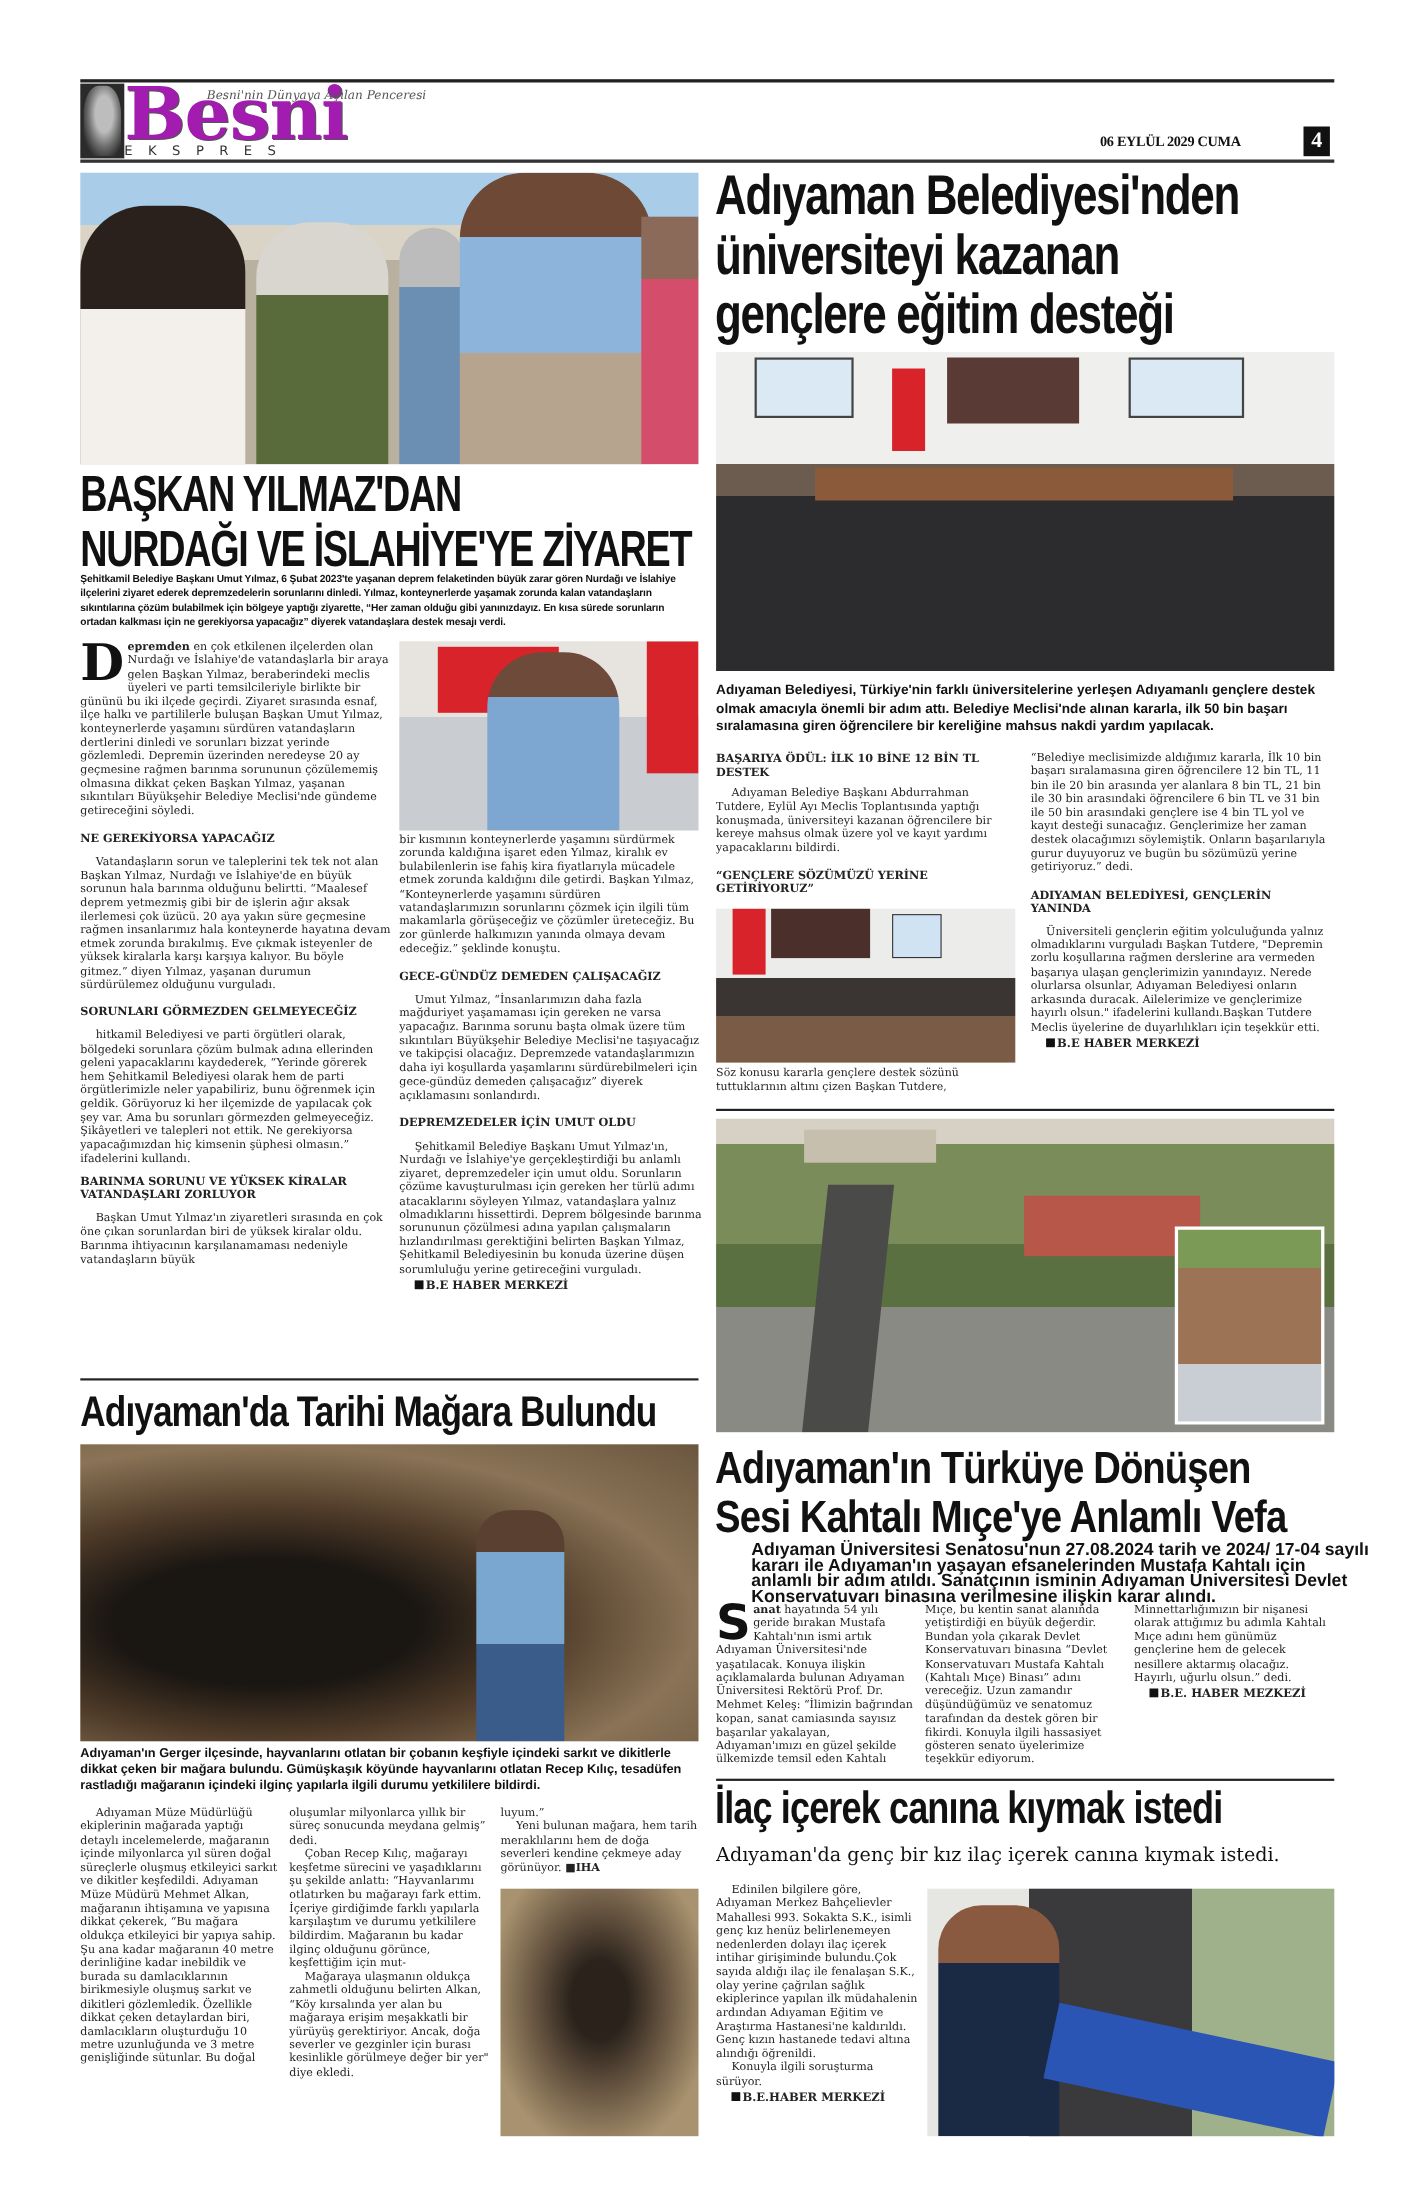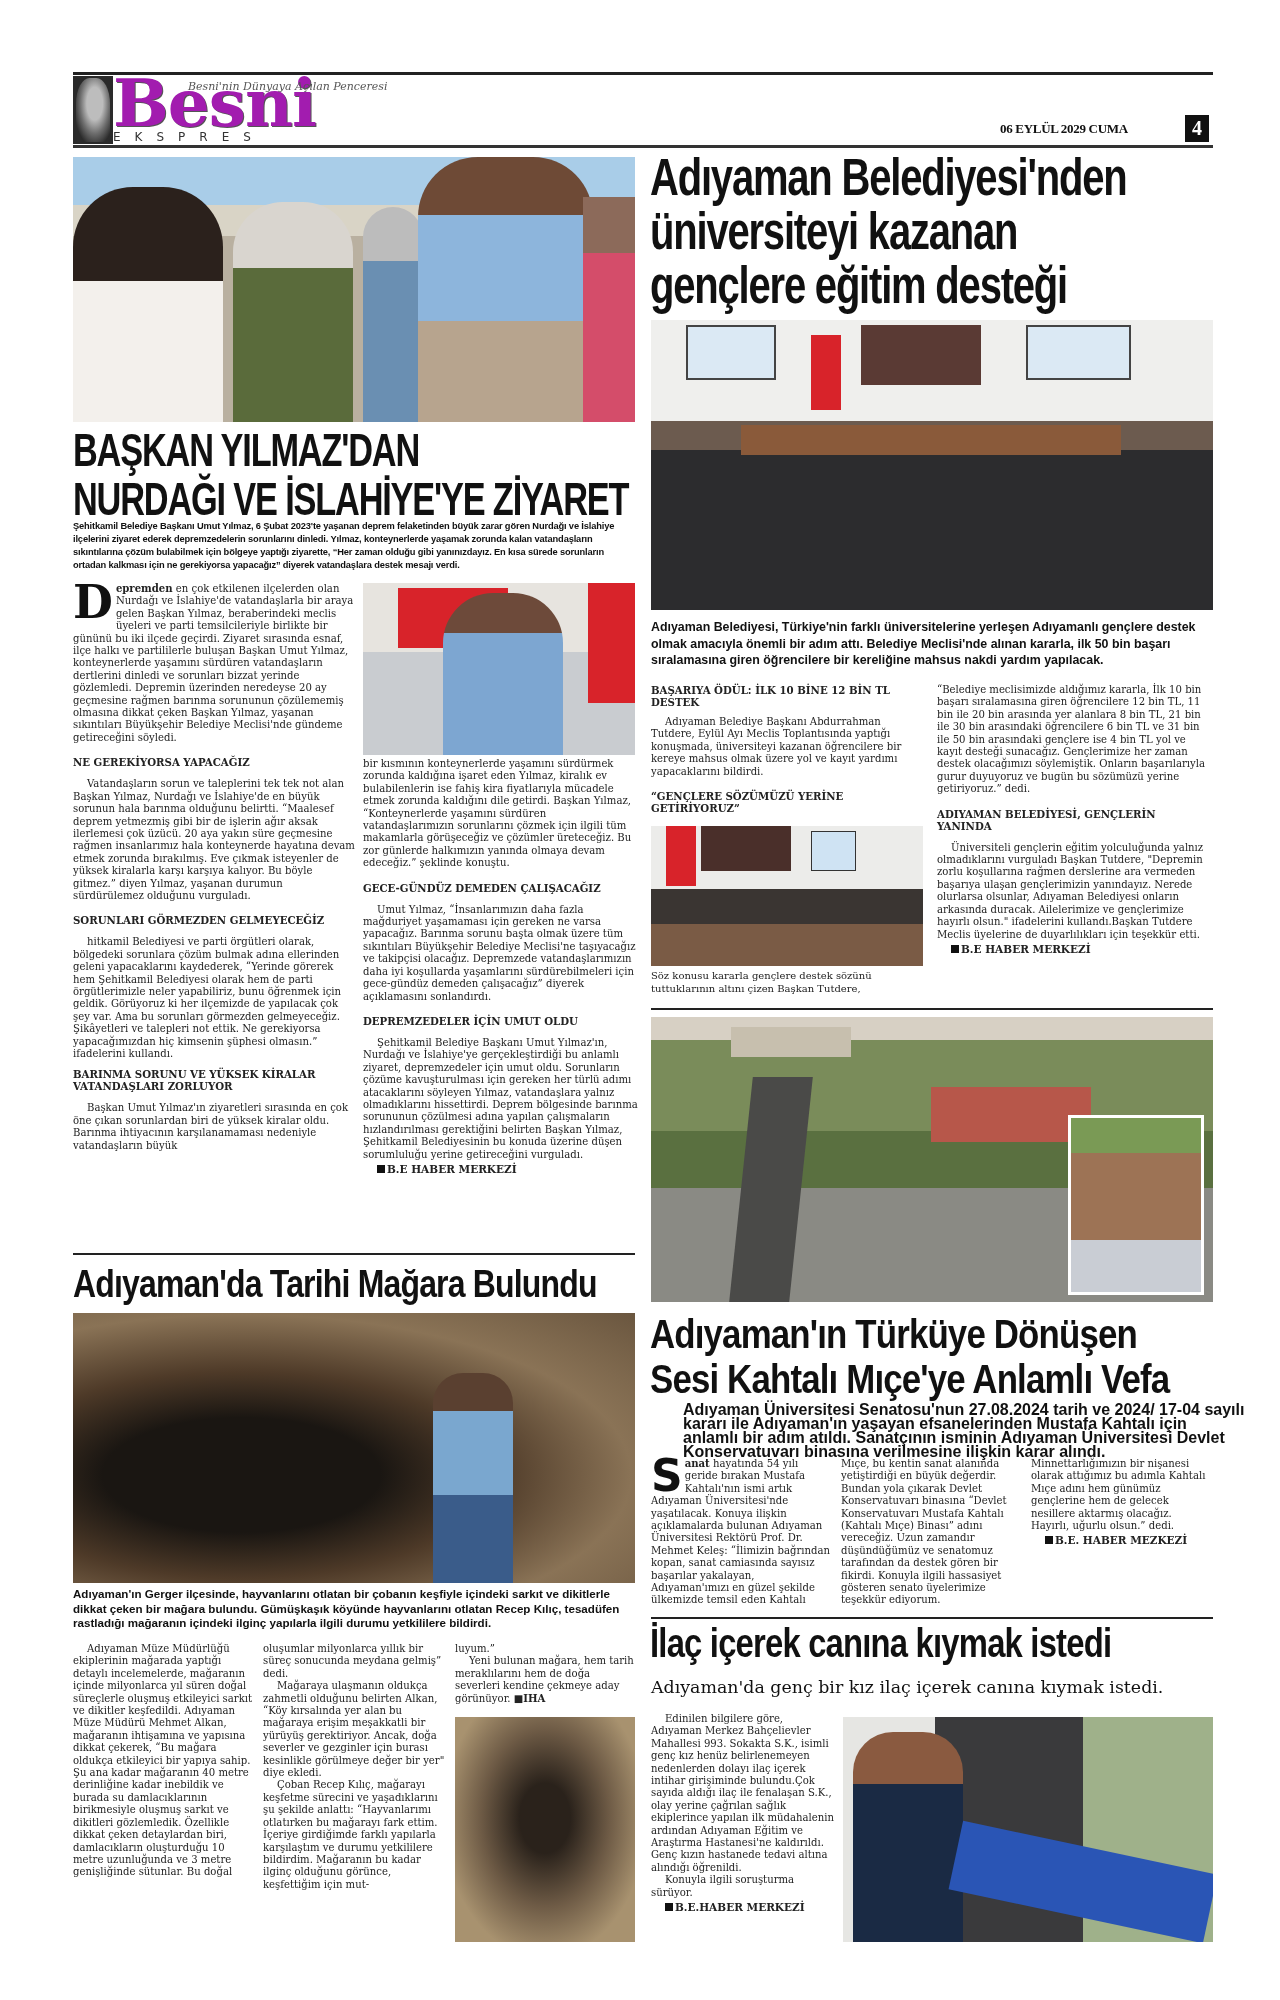--- a/index.html
+++ b/index.html
@@ -224,20 +224,20 @@
 <div class="photo ph-cave">
   <div class="man"></div>
 </div>
 <div class="lead lead-magara">Adıyaman'ın Gerger ilçesinde, hayvanlarını otlatan bir çobanın keşfiyle içindeki sarkıt ve dikitlerle dikkat çeken bir mağara bulundu. Gümüşkaşık köyünde hayvanlarını otlatan Recep Kılıç, tesadüfen rastladığı mağaranın içindeki ilginç yapılarla ilgili durumu yetkililere bildirdi.</div>
 
 <div class="col" style="left:73px; top:1643px; width:180px;">
   <p>Adıyaman Müze Müdürlüğü ekiplerinin mağarada yaptığı detaylı incelemelerde, mağaranın içinde milyonlarca yıl süren doğal süreçlerle oluşmuş etkileyici sarkıt ve dikitler keşfedildi. Adıyaman Müze Müdürü Mehmet Alkan, mağaranın ihtişamına ve yapısına dikkat çekerek, “Bu mağara oldukça etkileyici bir yapıya sahip. Şu ana kadar mağaranın 40 metre derinliğine kadar inebildik ve burada su damlacıklarının birikmesiyle oluşmuş sarkıt ve dikitleri gözlemledik. Özellikle dikkat çeken detaylardan biri, damlacıkların oluşturduğu 10 metre uzunluğunda ve 3 metre genişliğinde sütunlar. Bu doğal</p>
 </div>
 <div class="col" style="left:263px; top:1643px; width:185px;">
   <p class="noindent">oluşumlar milyonlarca yıllık bir süreç sonucunda meydana gelmiş” dedi.</p>
+  <p>Çoban Recep Kılıç, mağarayı keşfetme sürecini ve yaşadıklarını şu şekilde anlattı: “Hayvanlarımı otlatırken bu mağarayı fark ettim. İçeriye girdiğimde farklı yapılarla karşılaştım ve durumu yetkililere bildirdim. Mağaranın bu kadar ilginç olduğunu görünce, keşfettiğim için mut-</p>
   <p>Mağaraya ulaşmanın oldukça zahmetli olduğunu belirten Alkan, “Köy kırsalında yer alan bu mağaraya erişim meşakkatli bir yürüyüş gerektiriyor. Ancak, doğa severler ve gezginler için burası kesinlikle görülmeye değer bir yer" diye ekledi.</p>
-  <p>Çoban Recep Kılıç, mağarayı keşfetme sürecini ve yaşadıklarını şu şekilde anlattı: “Hayvanlarımı otlatırken bu mağarayı fark ettim. İçeriye girdiğimde farklı yapılarla karşılaştım ve durumu yetkililere bildirdim. Mağaranın bu kadar ilginç olduğunu görünce, keşfettiğim için mut-</p>
 </div>
 <div class="col" style="left:455px; top:1643px; width:182px;">
   <p class="noindent">luyum.”</p>
   <p><span>Yeni bulunan mağara, hem tarih meraklılarını hem de doğa severleri kendine çekmeye aday görünüyor.</span> <b>■<span>IHA</span></b></p>
 </div>
 <div class="photo ph-cave2"></div>
 
 </body></html>

